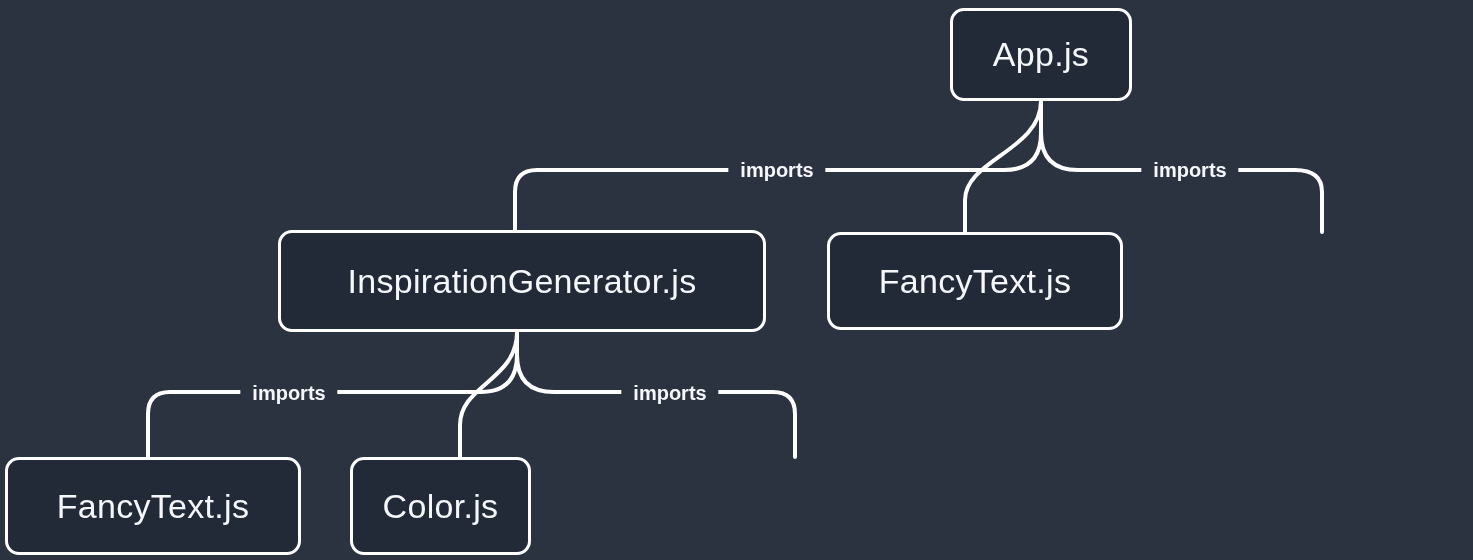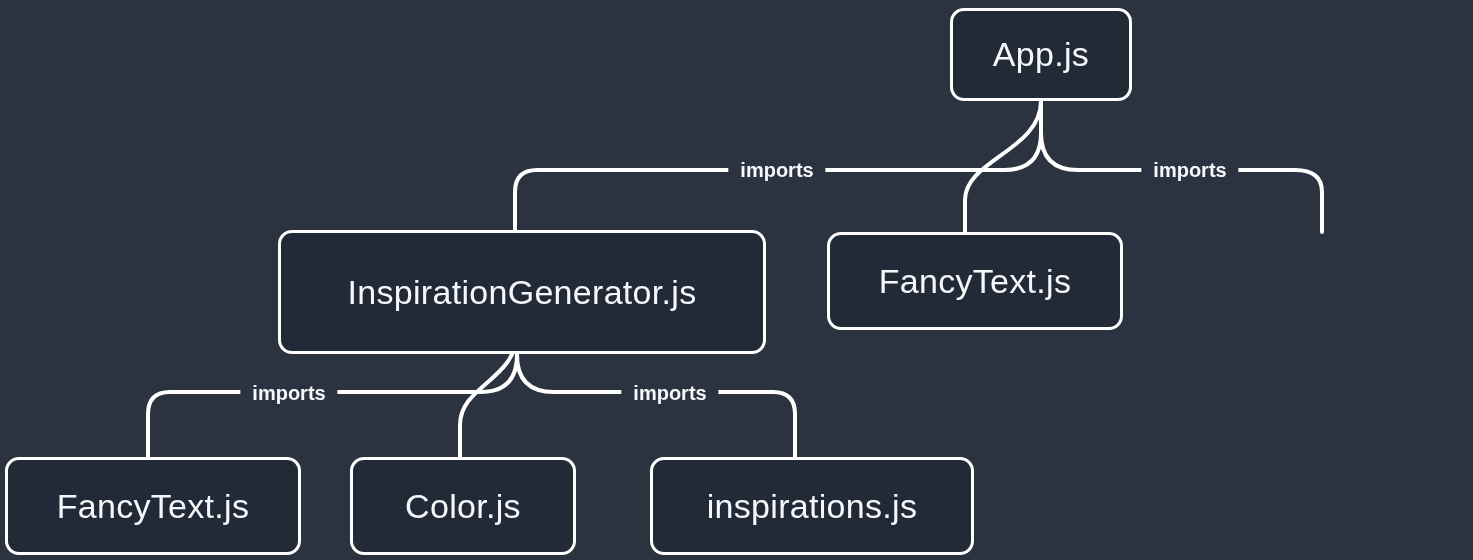--- a/index.html
+++ b/index.html
@@ -80,40 +80,37 @@
 
     <path d="M 517 332 C 517 380, 460 385, 460 425 L 460 457"></path>
 
     <path d="M 517 332 L 517 355 Q 517 392 554 392 L 773 392 Q 795 392 795 414 L 795 457"></path>
   </svg>
 
   <div class="node" style="left:950px; top:8px; width:182px; height:93px;">
     <span class="node-label">App.js</span>
   </div>
 
-  <div class="node" style="left:278px; top:230px; width:488px; height:124px;">
+  <div class="node" style="left:278px; top:230px; width:488px; height:102px;">
     <span class="node-label">InspirationGenerator.js</span>
   </div>
 
   <div class="node" style="left:827px; top:232px; width:296px; height:98px;">
     <span class="node-label">FancyText.js</span>
   </div>
 
 
   <div class="node" style="left:5px; top:457px; width:296px; height:98px;">
     <span class="node-label">FancyText.js</span>
   </div>
 
-  <div class="node" style="left:350px; top:457px; width:226px; height:98px;">
+  <div class="node" style="left:350px; top:457px; width:181px; height:98px;">
     <span class="node-label">Color.js</span>
   </div>
 
-  <div class="node" style="left:650px; top:457px; width:324px; height:98px;">
-    <span class="node-label">inspirations.js</span>
-  </div>
 
   <span class="edge-label" style="left:777px; top:170px;">imports</span>
 
   <span class="edge-label" style="left:1190px; top:170px;">imports</span>
 
   <span class="edge-label" style="left:289px; top:393px;">imports</span>
 
   <span class="edge-label" style="left:670px; top:393px;">imports</span>
 
 </div>

